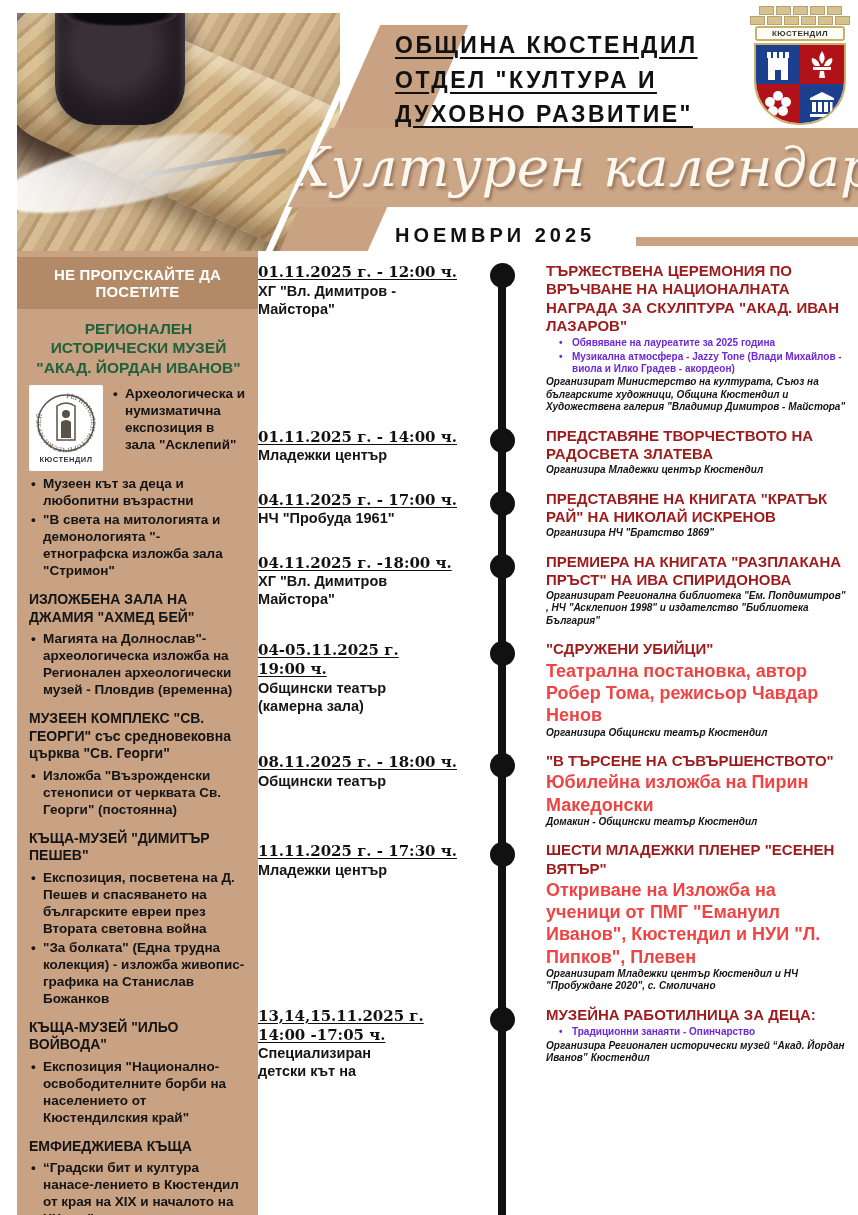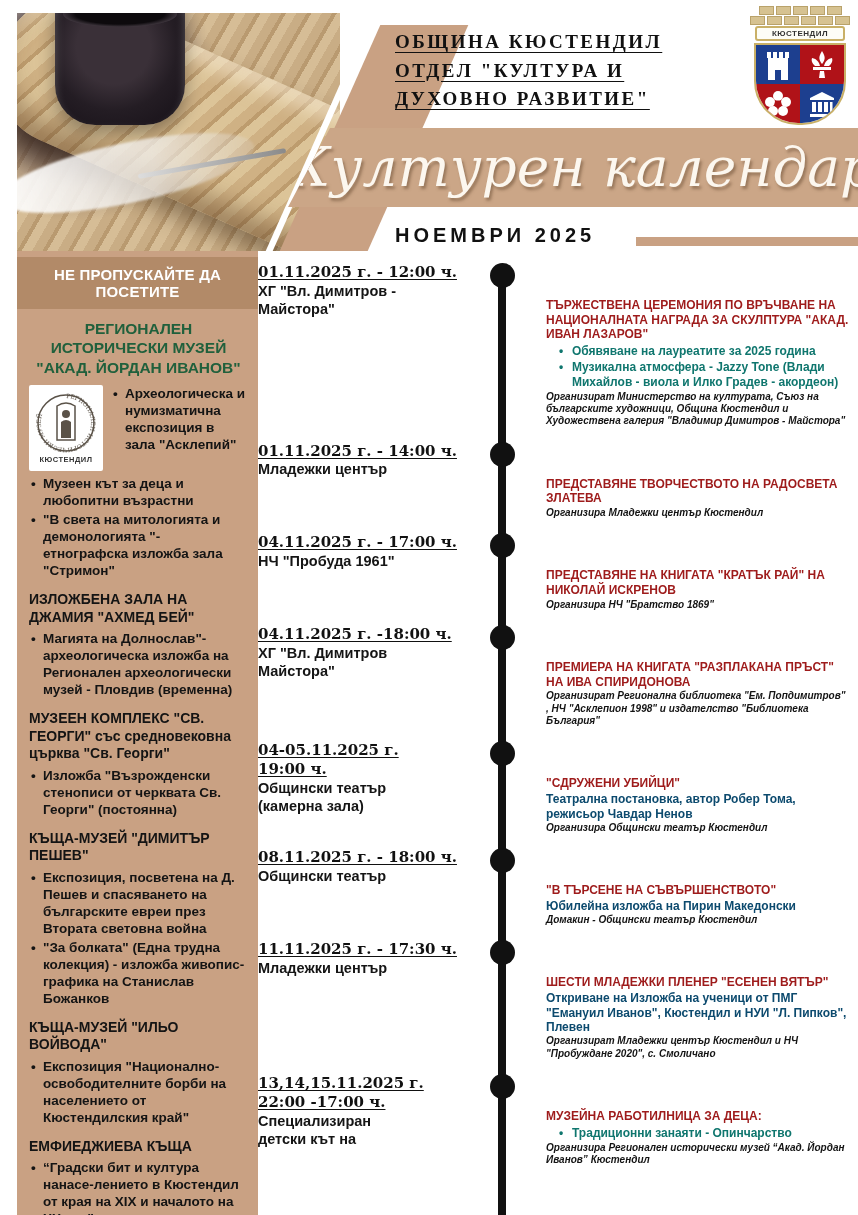--- a/index.html
+++ b/index.html
@@ -44,22 +44,22 @@
   .wedge{
     position:absolute;left:330px;top:25px;width:88px;height:226px;background:#c9a183;
     transform:skewX(-24deg);
   }
   .wedge-gap{
     position:absolute;left:316px;top:25px;width:7px;height:226px;background:#ffffff;
     transform:skewX(-24deg);
   }
   .org-block{
     position:absolute;left:395px;top:28px;width:330px;
-    font-weight:bold;font-size:19px;letter-spacing:2.5px;line-height:1.5;
-    text-decoration:underline;text-underline-offset:4px;color:#111;font-family:Liberation Serif, serif;
+    font-weight:bold;font-size:23px;letter-spacing:2.5px;line-height:1.5;
+    text-decoration:underline;text-underline-offset:4px;color:#111;
   }
   
   .crest{position:absolute;left:748px;top:6px;width:104px;}
   .crown{display:flex;flex-direction:column;align-items:center;gap:1px;}
   .crown .r1,.crown .r2,.crown .r3{display:flex;gap:2px;}
   .crown i{display:block;width:13px;height:7px;background:#d6c291;border:1px solid #b9a26a;}
   .crest-banner{
     margin:1px auto 0;width:86px;background:#fdfdf6;border:2px solid #c9b067;border-radius:3px;
     font-size:8px;font-weight:bold;text-align:center;letter-spacing:.5px;padding:1px 0;color:#333;
   }
@@ -126,27 +126,27 @@
   .date-line{
     font-family:"DejaVu Serif","Liberation Serif",serif;font-weight:bold;font-size:15px;line-height:1.25;
     text-decoration:underline;text-underline-offset:2px;color:#111;
   }
   .venue-line{font-size:14.5px;font-weight:bold;line-height:1.25;color:#151515;}
   .event-node{position:relative;}
   .event-node .dot{
     position:absolute;left:32px;top:1px;width:25px;height:25px;border-radius:50%;background:#111;
   }
   .event-body{padding-right:8px;}
-  .event-title{color:#9e1b1b;font-weight:bold;font-size:12px;line-height:1.22;margin-bottom:1px;margin-top:36px;}
+  .event-title{color:#9e1b1b;font-weight:bold;font-size:15px;line-height:1.22;margin-bottom:1px;}
   ul.ev-bullets{list-style:none;margin:2px 0 0 0;padding:0;}
   ul.ev-bullets li{
-    position:relative;padding-left:26px;font-size:12px;font-weight:bold;line-height:1.24;color:#0f766e;margin-bottom:1px;
+    position:relative;padding-left:26px;font-size:10px;font-weight:bold;line-height:1.24;color:#6d28d9;margin-bottom:1px;
   }
   ul.ev-bullets li::before{content:"•";position:absolute;left:13px;top:0;}
-  .event-desc{font-size:12px;font-weight:bold;line-height:1.24;color:#0c4a6e;}
+  .event-desc{font-size:18px;font-weight:bold;line-height:1.24;color:#ef4444;}
   .event-org{font-size:10px;font-weight:bold;font-style:italic;line-height:1.24;color:#141414;}
 </style>
 </head>
 <body>
 
 <div class="photo">
   <div class="scroll"></div>
   <div class="jar"></div>
   <div class="feather"></div>
   <div class="nib"></div>
@@ -398,21 +398,21 @@
       </div>
       <div class="event-body">
         <div class="event-title">ШЕСТИ МЛАДЕЖКИ ПЛЕНЕР "ЕСЕНЕН ВЯТЪР"</div>
         <div class="event-desc">Откриване на Изложба на ученици от ПМГ "Емануил Иванов", Кюстендил и НУИ "Л. Пипков", Плевен</div>
         <div class="event-org">Организират Младежки център Кюстендил и НЧ "Пробуждане 2020", с. Смоличано</div>
       </div>
     </div>
     <div class="event-row">
       <div class="event-date">
         <div class="date-line">13,14,15.11.2025 г.</div>
-        <div class="date-line">22:00 -17:00 ч.</div>
+        <div class="date-line">14:00 -17:05 ч.</div>
         <div class="venue-line">Специализиран</div>
         <div class="venue-line">детски кът на</div>
       </div>
       <div class="event-node">
         <span class="dot"></span>
       </div>
       <div class="event-body">
         <div class="event-title">МУЗЕЙНА РАБОТИЛНИЦА ЗА ДЕЦА:</div>
         <ul class="ev-bullets">
           <li>Традиционни занаяти - Опинчарство</li>

